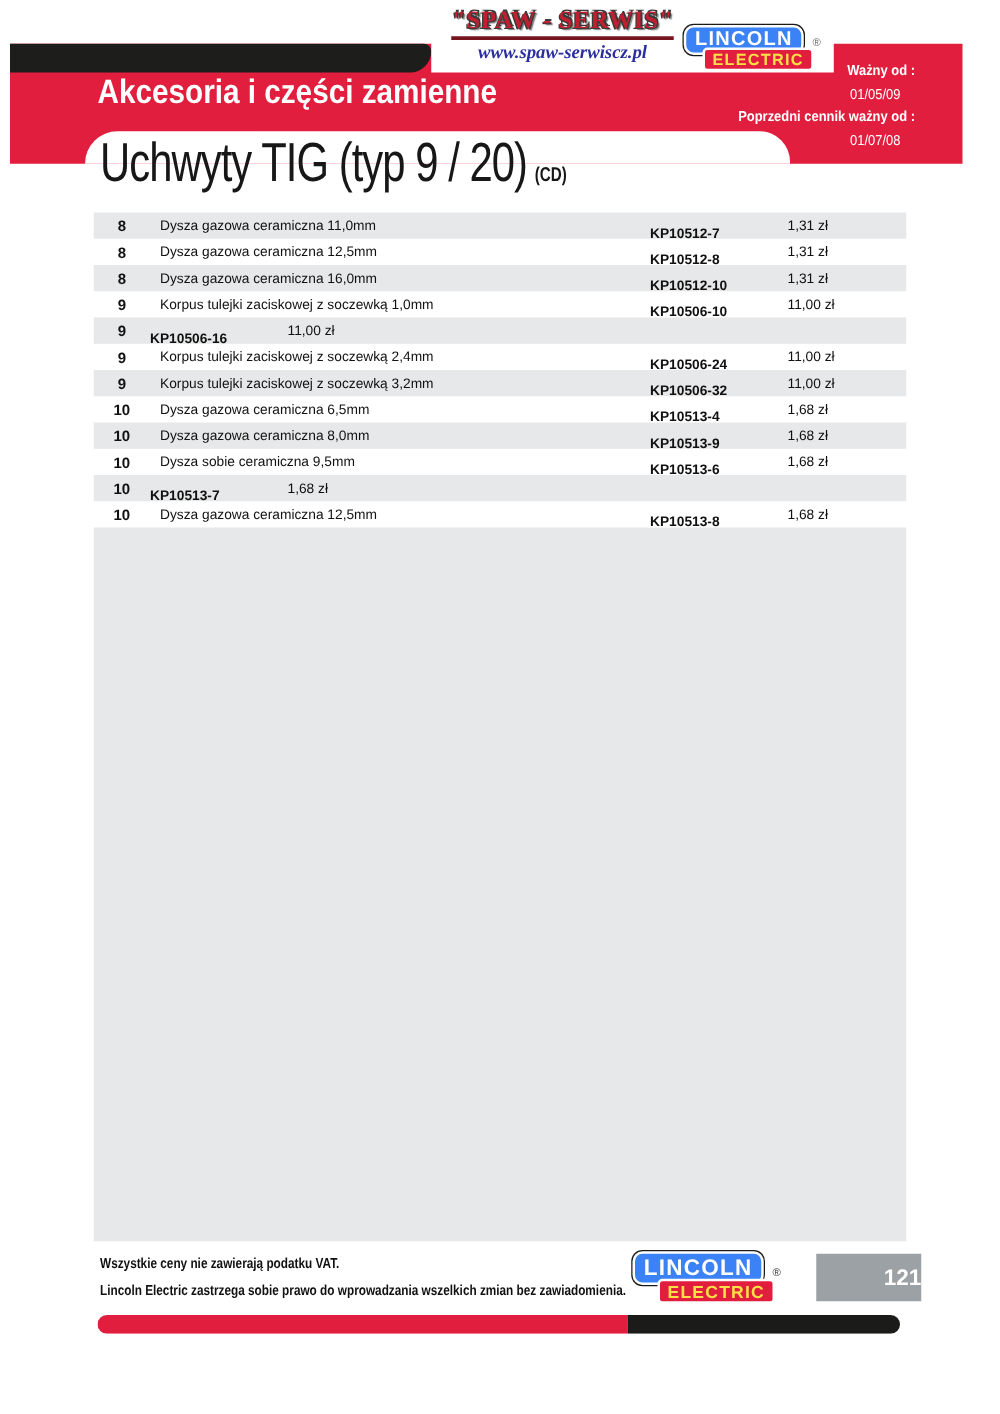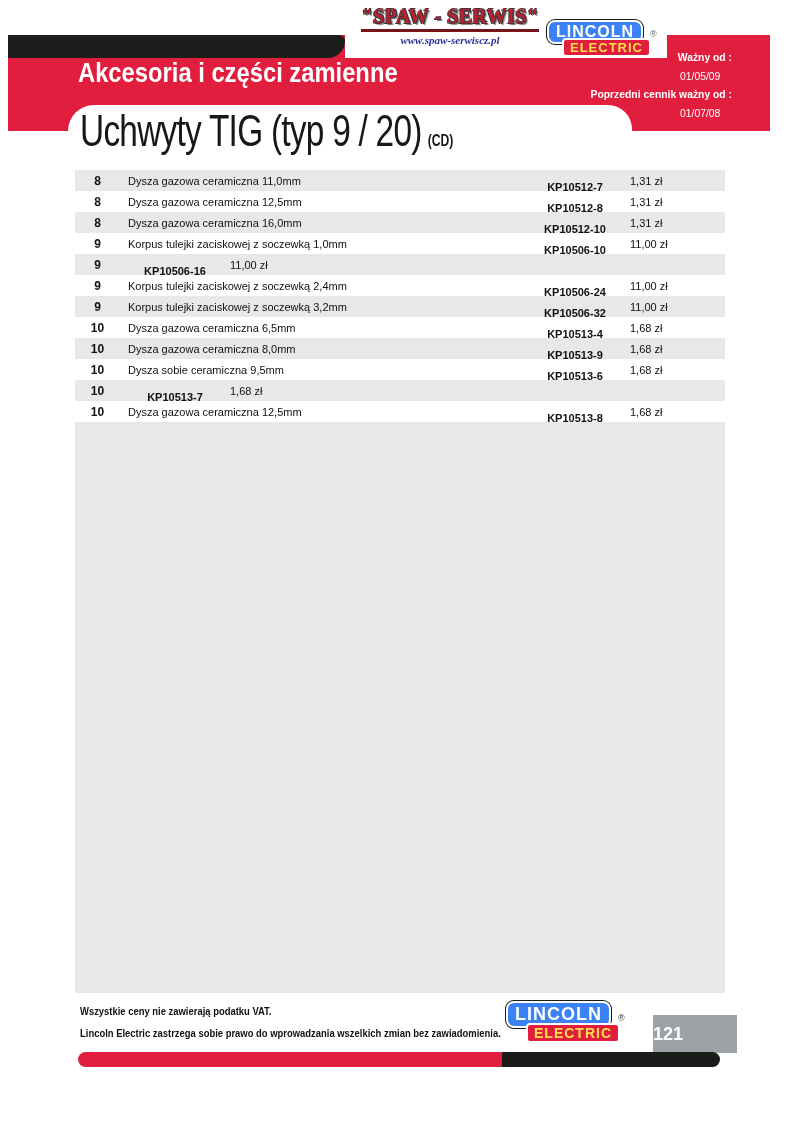--- a/index.html
+++ b/index.html
@@ -47,21 +47,21 @@
     white-space: nowrap;
   }
   .spaw-rule {
     position: absolute; left: 16px; top: 29px;
     width: 178px; height: 3px; background: #77151f;
   }
   .spaw-url {
     position: absolute; left: 16px; top: 34px; width: 178px;
     text-align: center;
     font-family: "Liberation Serif", serif;
-    font-weight: bold; font-style: italic; font-size: 11px;
+    font-weight: bold; font-style: italic; font-size: 15px;
     color: #2b2f9e; white-space: nowrap;
   }
 
   
   .le-logo { position: absolute; }
   .le-black {
     position: absolute; left: 0; top: 0;
     background: #3b82f6; color: #fff;
     font-weight: bold; letter-spacing: 1px;
     border: 2px solid #fff; border-radius: 8px;
@@ -113,42 +113,42 @@
 
   
   .parts-table { position: absolute; left: 75px; top: 170px; width: 650px; }
   .row {
     display: flex; align-items: center;
     height: 21px; font-size: 11px; color: #111;
   }
   .row.gray { background: #e7e8e9; }
   .c-no    { width: 45px; text-align: center; font-weight: bold; font-size: 12px; }
   .c-desc  { flex: 1; padding-left: 8px; }
-  .c-code  { width: 110px; text-align: center; font-weight: bold; margin-top: 12px; }
+  .c-code  { width: 110px; text-align: left; font-weight: bold; margin-top: 12px; }
   .c-price { width: 95px; box-sizing: border-box; text-align: left; font-weight: normal; padding-right: 31px; }
 
   .empty-area {
     position: absolute; left: 75px; top: 422px;
     width: 650px; height: 571px;
     background: #e7e8e9;
   }
 
   
   .footer-notes {
     position: absolute; left: 80px; top: 1000px;
     font-size: 11.5px; font-weight: bold; line-height: 22px; color: #111;
     transform: scaleX(0.82); transform-origin: 0 0;
     white-space: nowrap;
   }
   .page-num {
     position: absolute; left: 653px; top: 1003px;
     width: 84px; height: 38px;
     background: #9ba1a5; color: #ffffff;
     font-weight: bold; font-size: 18px;
-    text-align: left; line-height: 38px; margin-top: 12px;
+    text-align: right; line-height: 38px;
   }
   .bottom-bar {
     position: absolute; left: 78px; top: 1052px;
     width: 642px; height: 15px;
     border-radius: 8px; overflow: hidden;
     display: flex;
   }
   .bb-red   { width: 424px; background: #e21e3e; }
   .bb-black { flex: 1; background: #1b1b19; }
 </style>

